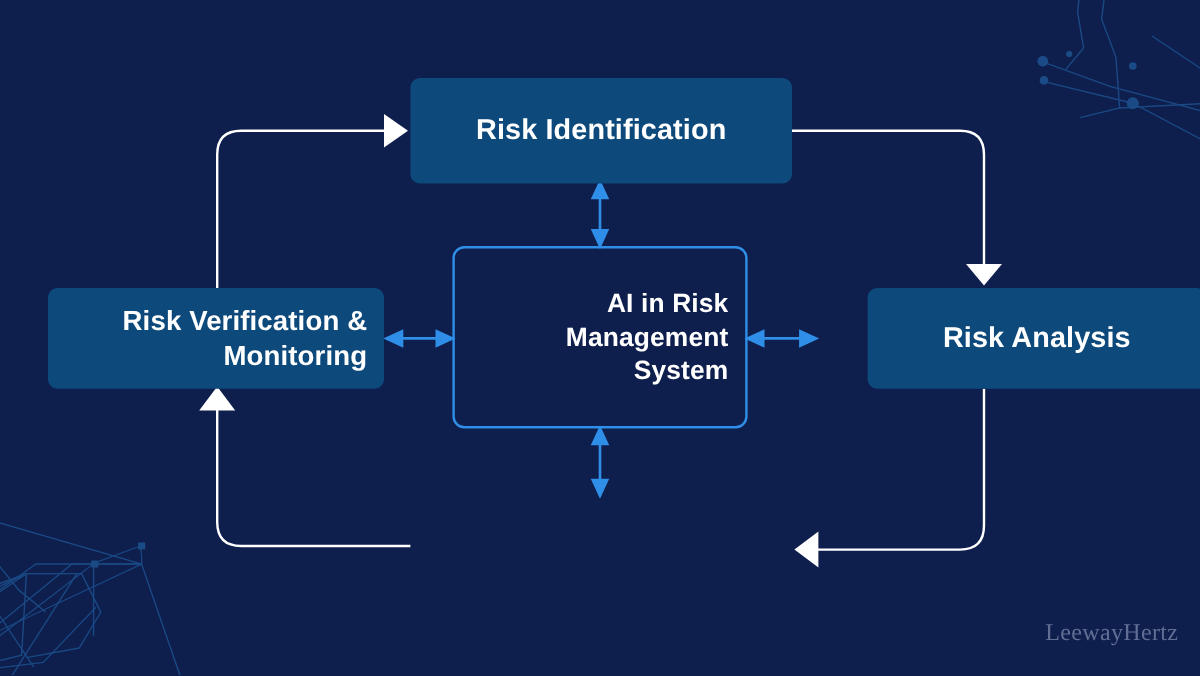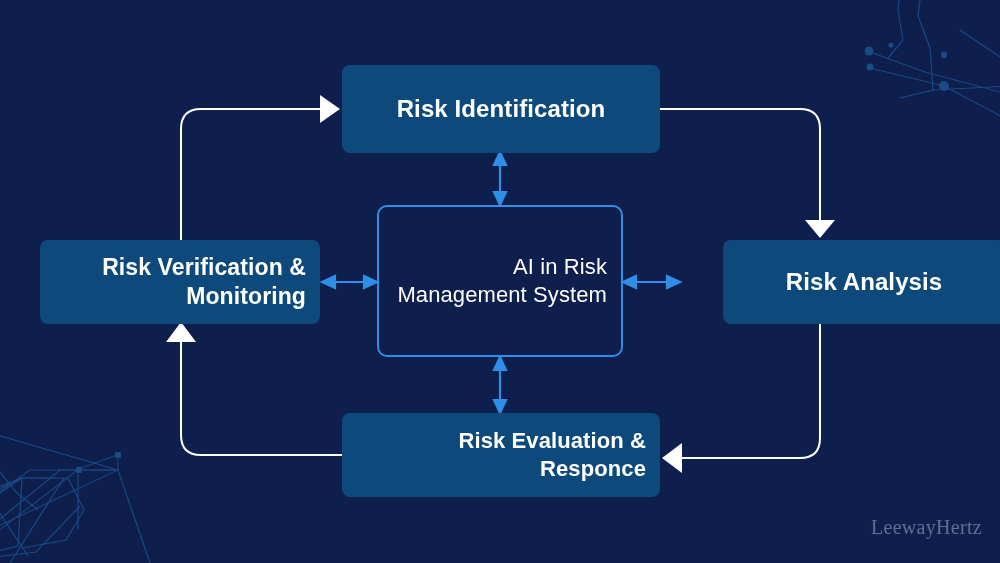--- a/index.html
+++ b/index.html
@@ -30,21 +30,21 @@
     border:2px solid #2f8fe8;
     border-radius:10px;
   }
   .node .lbl{display:block;padding:0 14px;text-align:right;}
 
   
   #n-identification{left:342px;top:65px;width:318px;height:88px;font-size:24px;font-weight:700;}
   #n-analysis{left:680px;top:240px;width:282px;height:84px;font-size:24px;font-weight:700;margin-left:43px;}
   #n-verification{left:40px;top:240px;width:280px;height:84px;font-size:23px;font-weight:700;}
   #n-evaluation{left:342px;top:413px;width:318px;height:84px;font-size:22px;font-weight:700;}
-  #n-hub{left:377px;top:205px;width:246px;height:152px;font-size:22px;font-weight:400;}
+  #n-hub{left:377px;top:205px;width:246px;height:152px;font-size:22px;font-weight:700;}
 
   #watermark{
     position:absolute;right:18px;bottom:24px;
     color:#6f7da0;
     font-family:"Liberation Serif", serif;
     font-size:20px;
     letter-spacing:.3px;
     opacity:.85;
     z-index:4;
   }
@@ -138,23 +138,20 @@
   </svg>
 
   <div class="node filled" id="n-identification">
     <span class="lbl">Risk Identification</span>
   </div>
 
   <div class="node filled" id="n-analysis">
     <span class="lbl">Risk Analysis</span>
   </div>
 
-  <div class="node filled" id="n-evaluation">
-    <span class="lbl">Risk Evaluation &amp; Responce</span>
-  </div>
 
   <div class="node filled" id="n-verification">
     <span class="lbl">Risk Verification &amp; Monitoring</span>
   </div>
 
   <div class="node hub" id="n-hub">
     <span class="lbl">AI in Risk Management System</span>
   </div>
 
   <div id="watermark">LeewayHertz</div>

